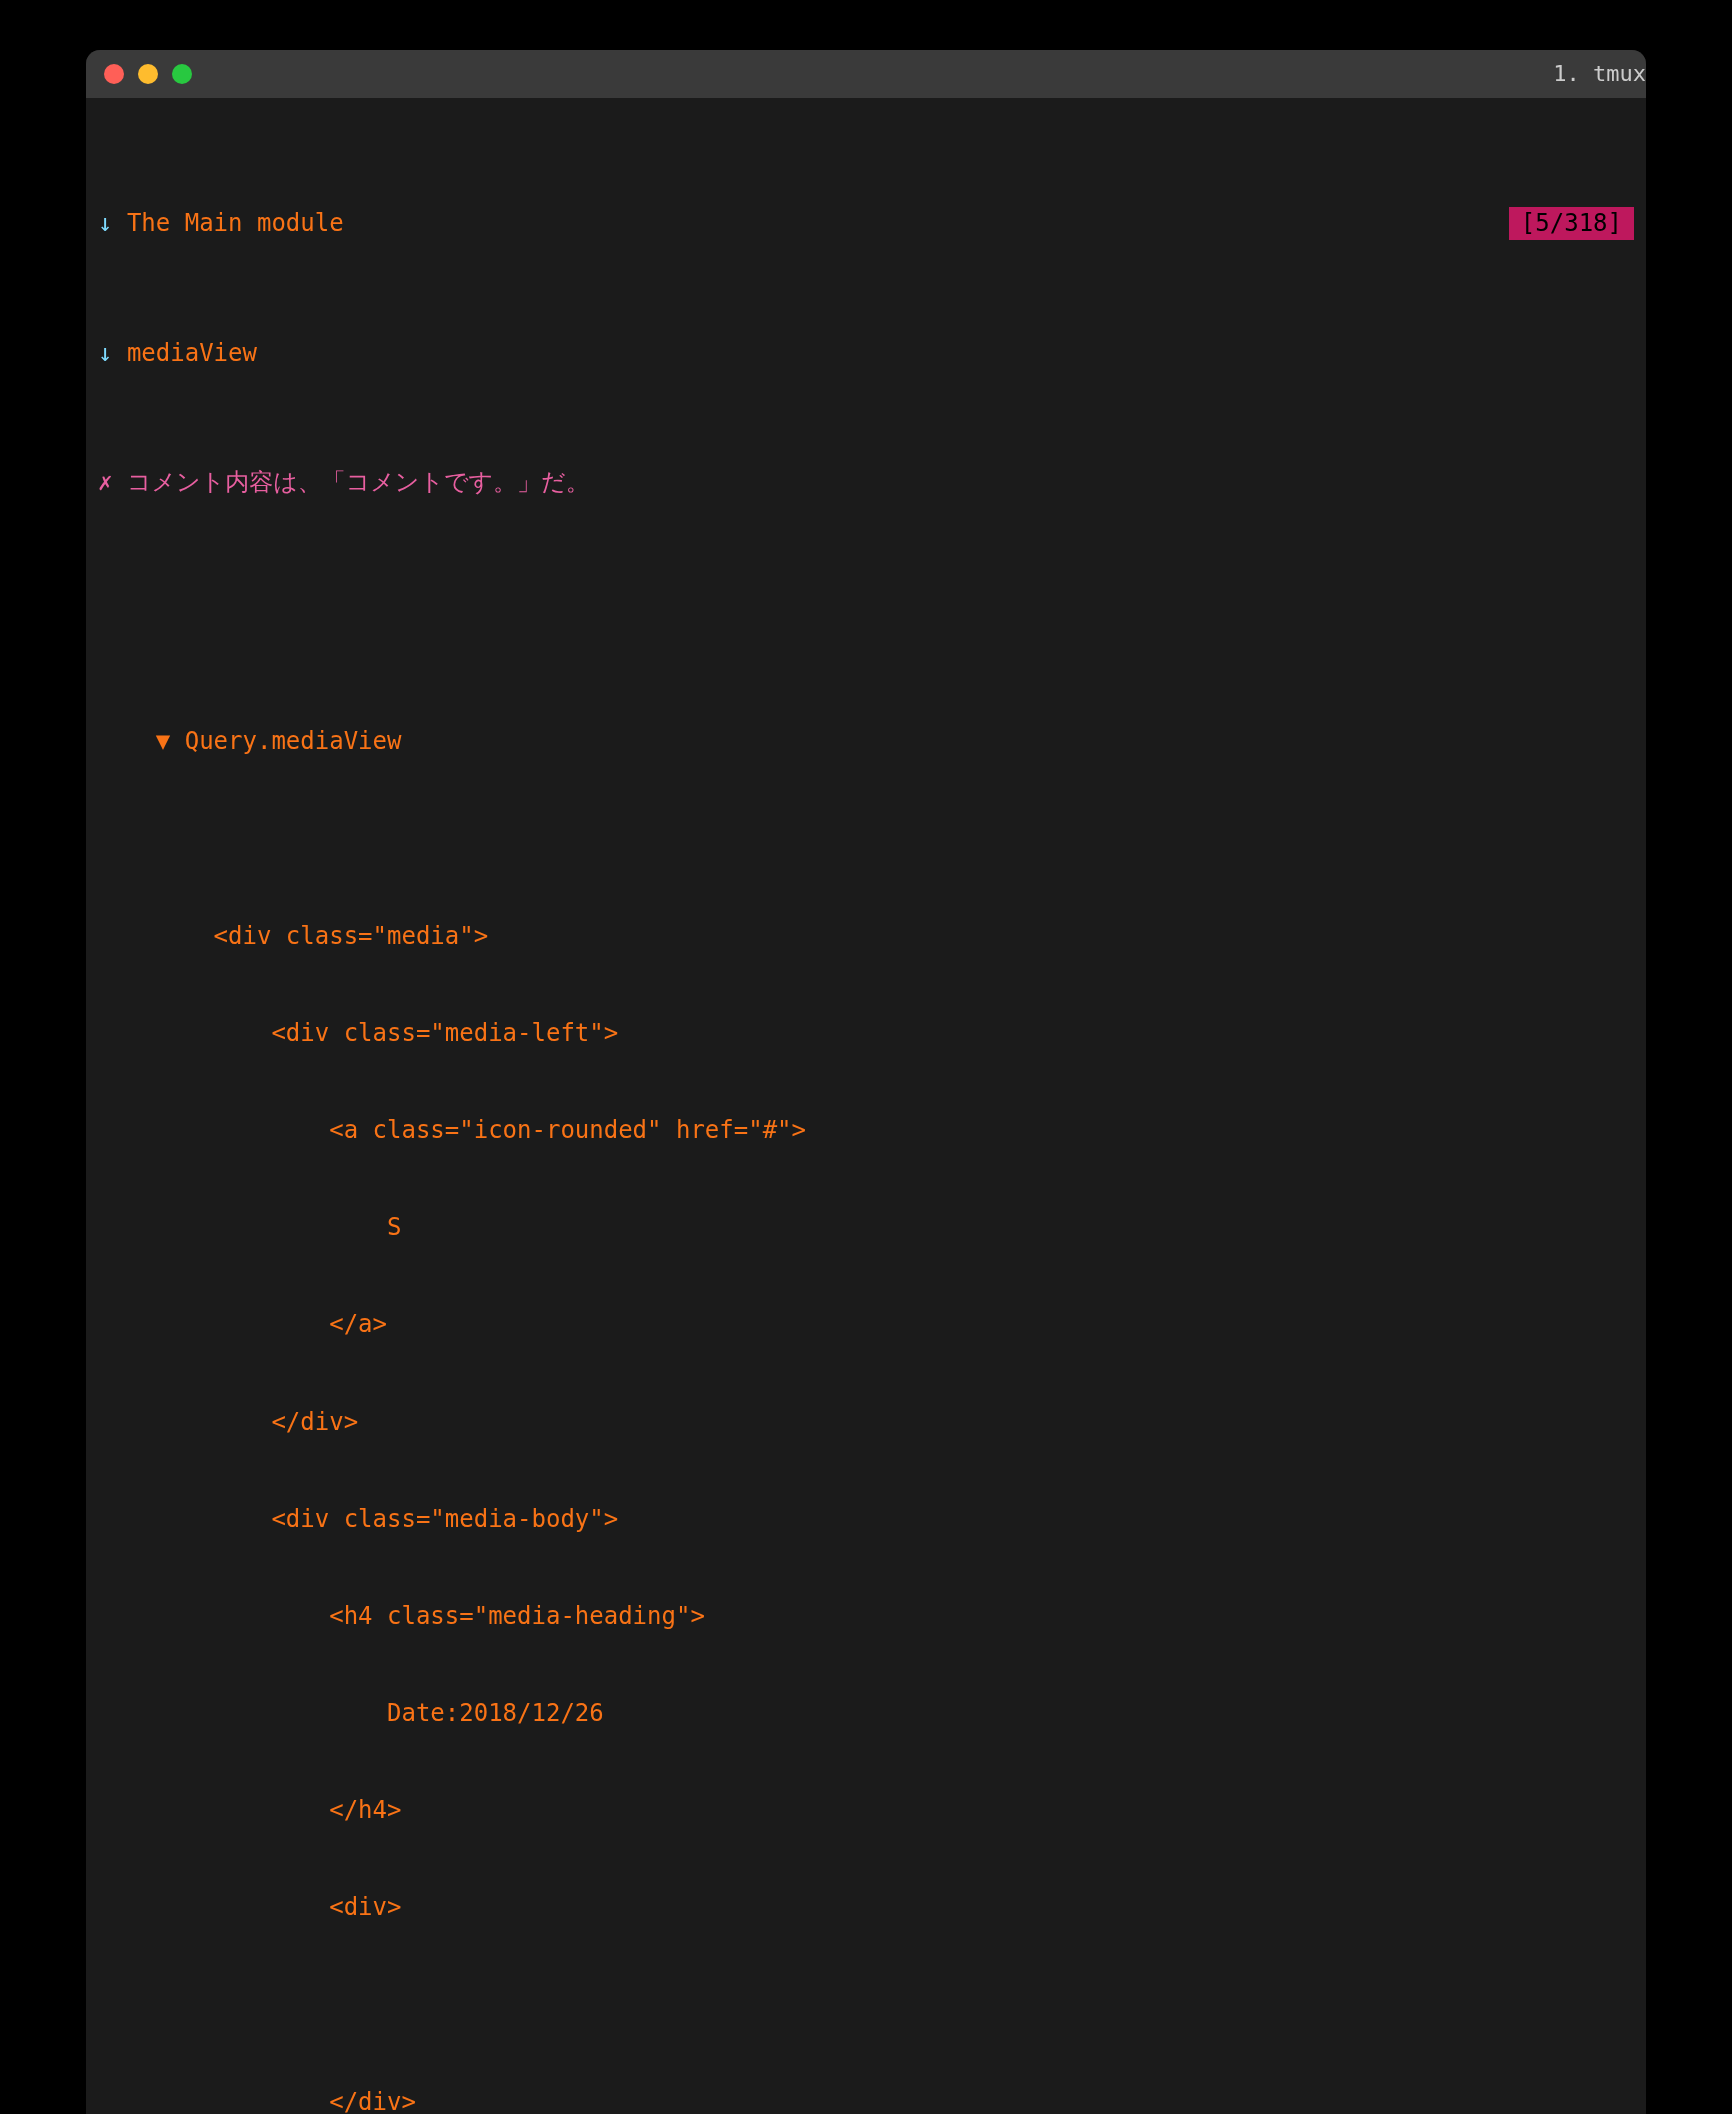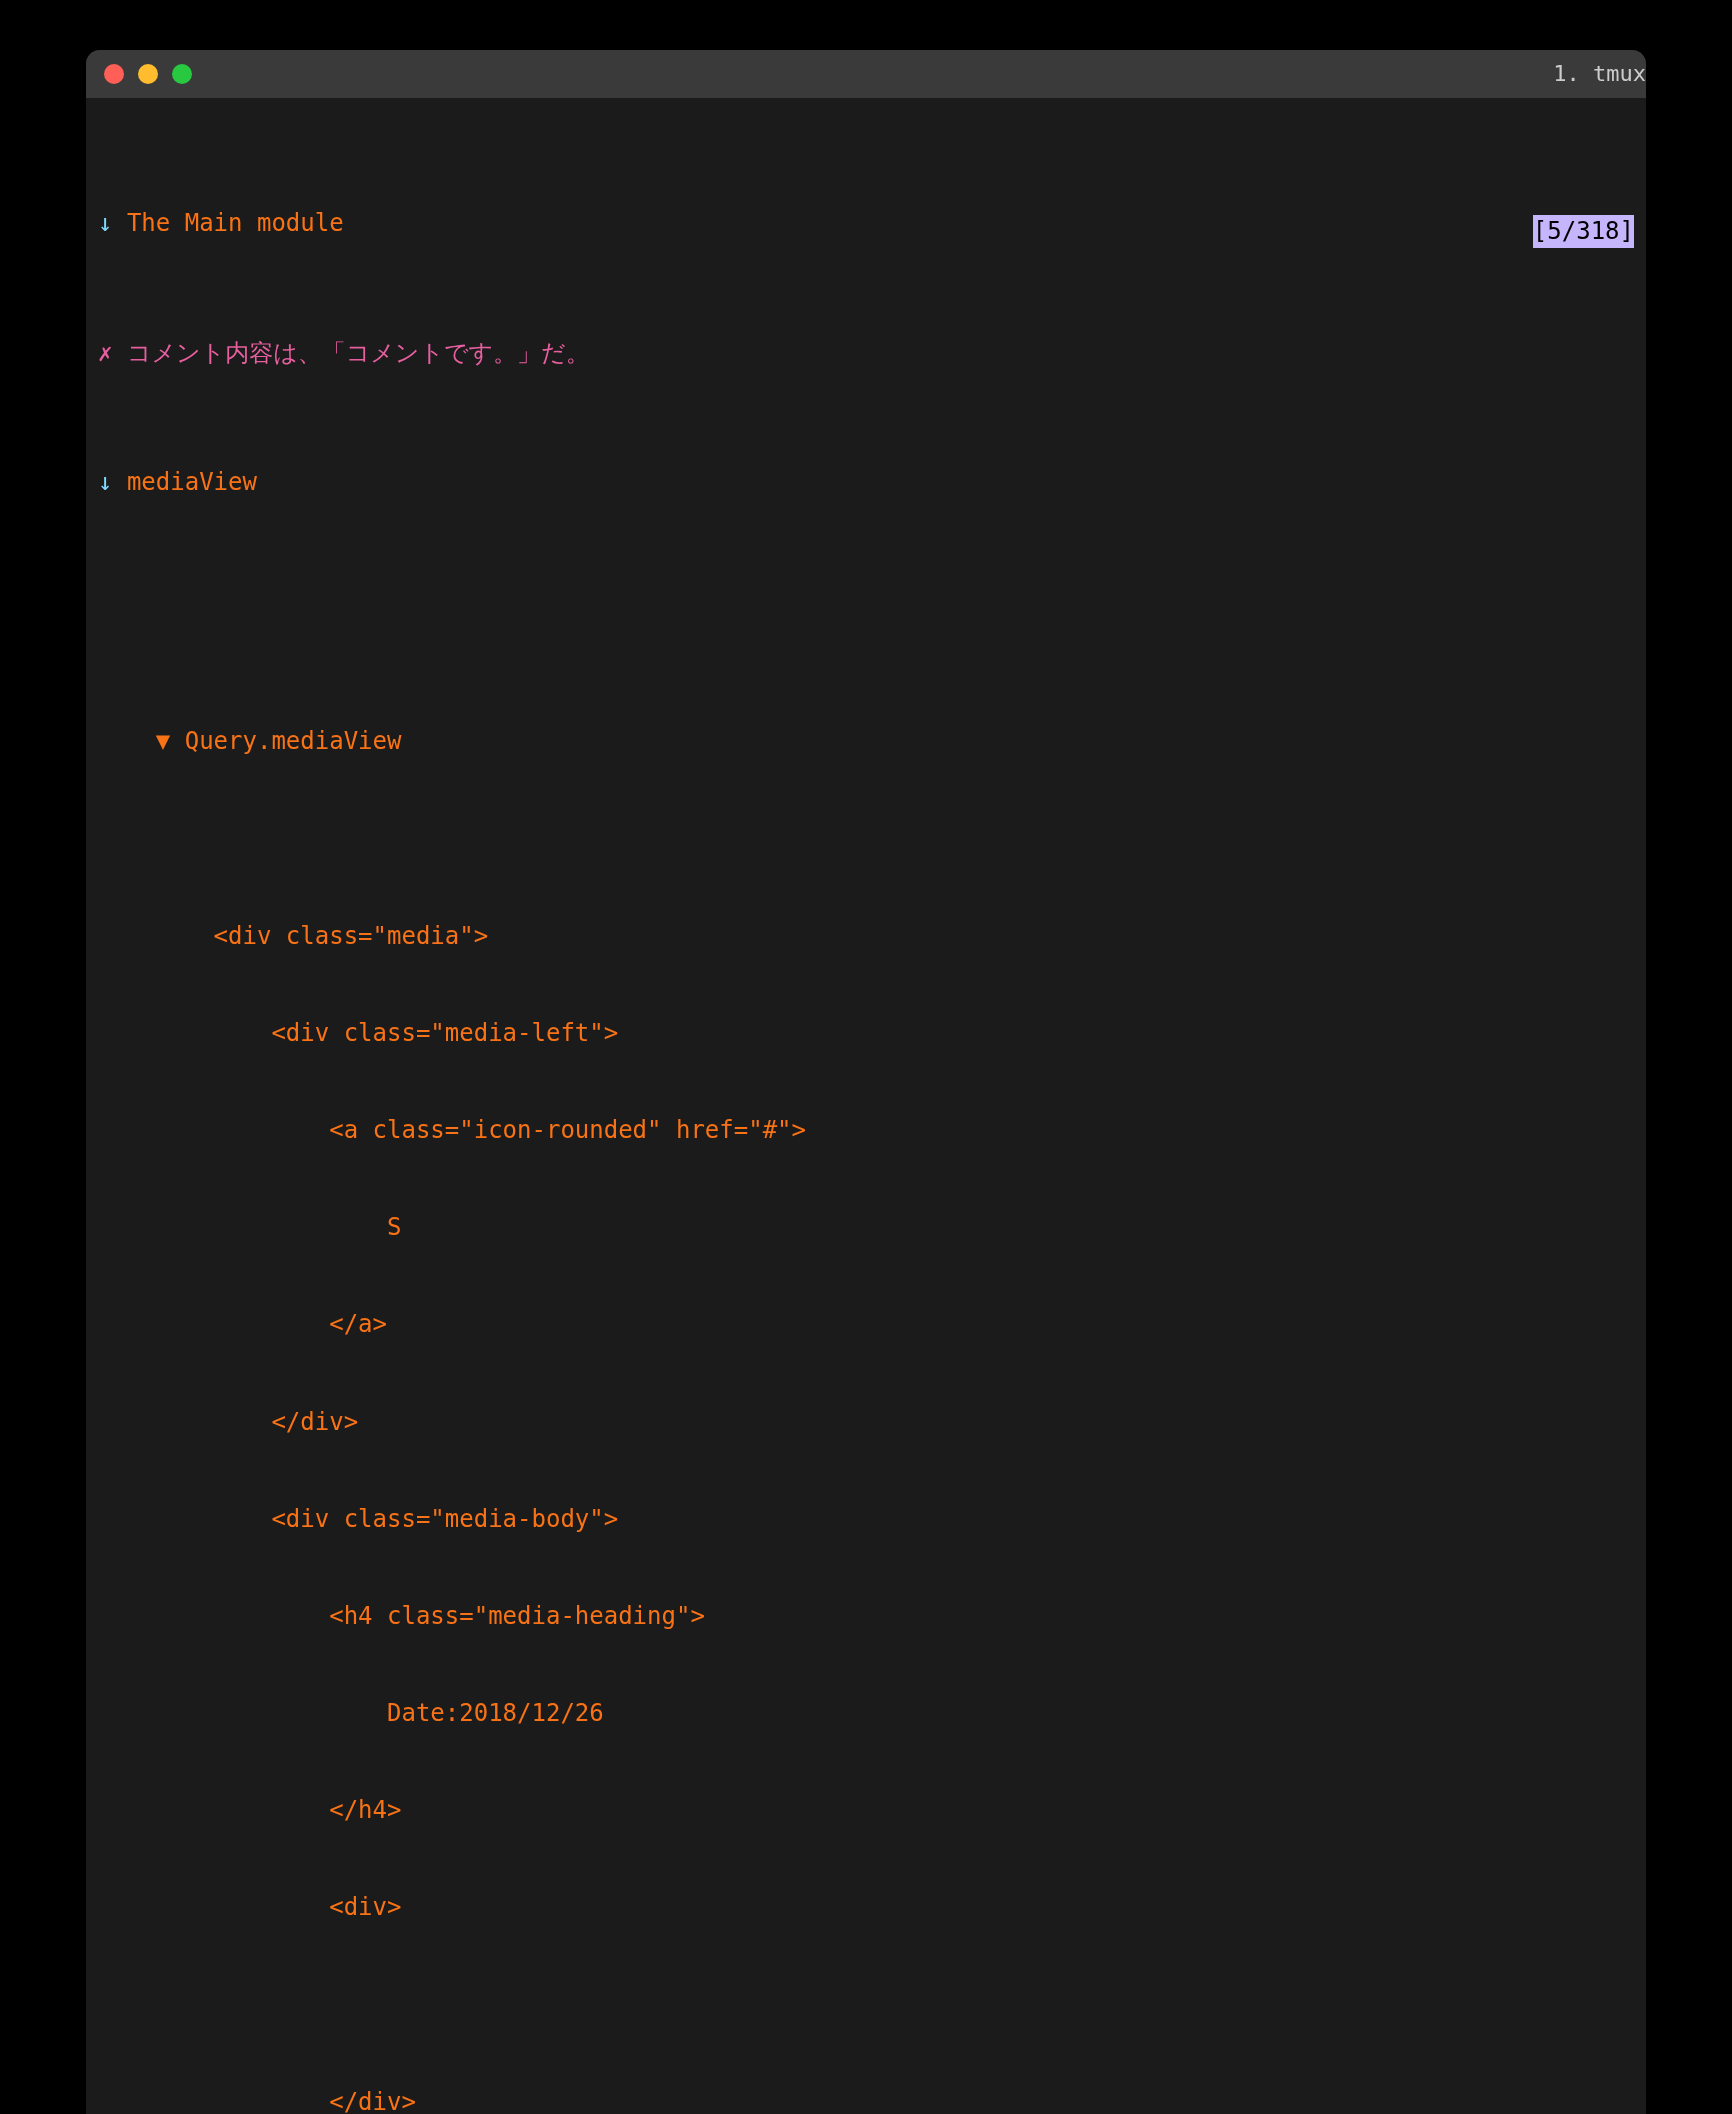--- a/index.html
+++ b/index.html
@@ -53,47 +53,46 @@
     padding: 12px 0 0 0;
     color: #d8d8d8;
     white-space: pre;
   }
   .row { padding: 0 12px; min-height: 1.35em; }
   .cyan { color: #7fdbff; }
   .magenta { color: #e85fa0; }
   .gray { color: #f97316; }
   .badge {
     float: right;
-    background: #c4b5fd;
+    background: #be185d;
     color: #000;
-    padding: 0 0;
-    margin-top: 8px;
+    padding: 0 12px;
   }
 </style>
 </head>
 <body>
 
 <div class="window">
 
   <div class="titlebar">
     <div class="traffic">
       <div class="dot red"></div>
       <div class="dot yellow"></div>
       <div class="dot green"></div>
     </div>
     <div class="title">1. tmux</div>
   </div>
 
   <div class="term">
 
     <div class="row"><span class="badge">[5/318]</span><span class="cyan">↓ </span><span class="gray">The Main module</span></div>
 
+    <div class="row"><span class="cyan">↓ </span><span class="gray">mediaView</span></div>
+
     <div class="row"><span class="magenta">✗ </span><span class="magenta">コメント内容は、「コメントです。」だ。</span></div>
-
-    <div class="row"><span class="cyan">↓ </span><span class="gray">mediaView</span></div>
 
     <div class="row"> </div>
 
     <div class="row gray">    ▼ Query.mediaView</div>
     <div class="row"> </div>
     <div class="row gray">        &lt;div class="media"&gt;</div>
     <div class="row gray">            &lt;div class="media-left"&gt;</div>
     <div class="row gray">                &lt;a class="icon-rounded" href="#"&gt;</div>
     <div class="row gray">                    S</div>
     <div class="row gray">                &lt;/a&gt;</div>

